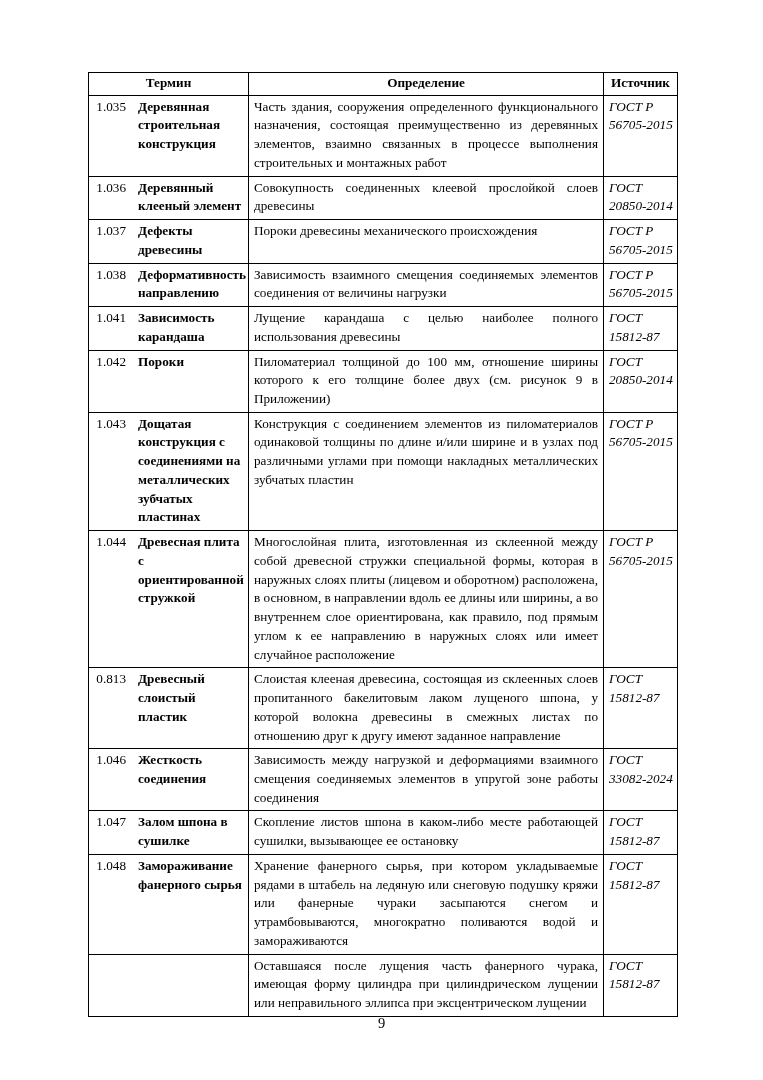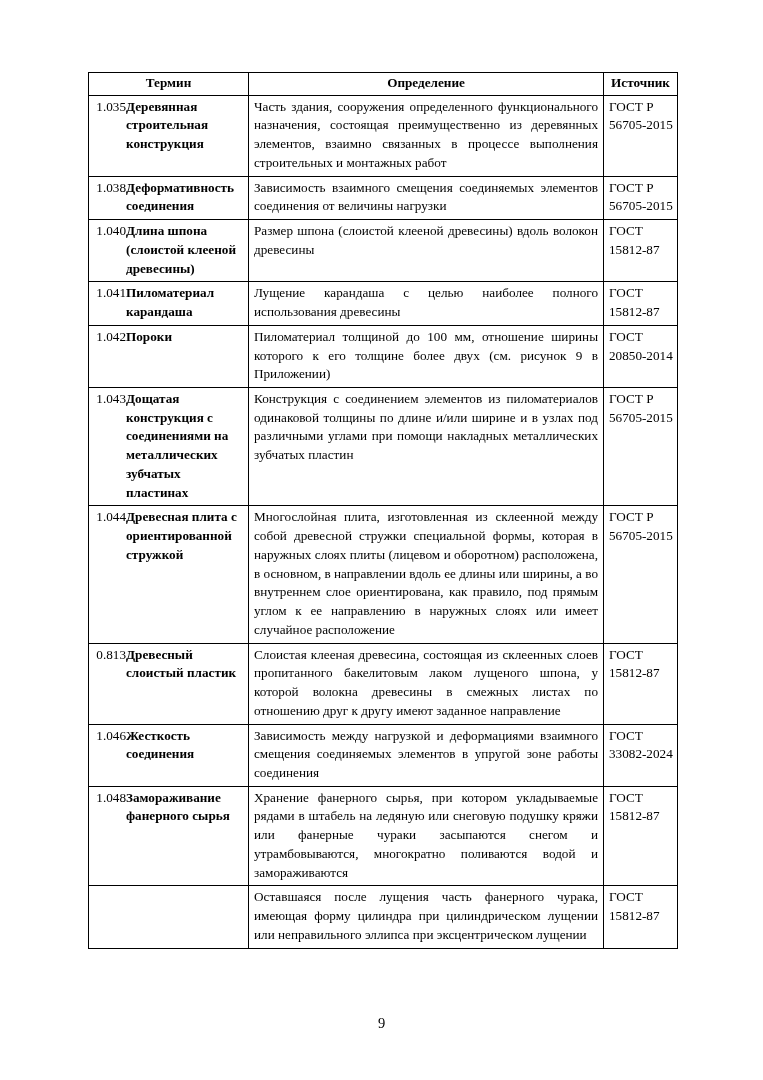--- a/index.html
+++ b/index.html
@@ -27,28 +27,28 @@
     vertical-align:top;
   }
   table.terms th {
     font-weight:bold;
     text-align:center;
     padding:1px 2px 2px 2px;
   }
   td.term-cell { padding:2px 3px 3px 0; }
   .term-wrap { display:flex; align-items:flex-start; }
   .term-num { flex:0 0 37px; padding-left:3px;text-align:right; }
-  .term-name { flex:1 1 auto; font-weight:bold; }
+  .term-name { flex:1 1 auto; font-weight:bold;margin-left:12px; }
   td.def-cell {
     padding:2px 5px 3px 5px;
     text-align:justify;
     hyphens:auto;
     -webkit-hyphens:auto;
   }
-  td.src-cell { padding:2px 2px 3px 5px; }
+  td.src-cell { padding:2px 2px 3px 5px;font-style:italic; }
 
   .page-number {
     position:absolute;
     left:0; right:0;
     bottom:48px;
     text-align:center;
     font-size:14.5px;
   }
 </style>
 </head>
@@ -74,50 +74,60 @@
     <td class="term-cell">
       <div class="term-wrap">
         <span class="term-num">1.035</span>
         <span class="term-name">Деревянная строительная конструкция</span>
       </div>
     </td>
     <td class="def-cell">Часть здания, сооружения определенного функционального назначения, состоящая преимущественно из деревянных элементов, взаимно связанных в процессе выполнения строительных и монтажных работ</td>
     <td class="src-cell">ГОСТ Р 56705-2015</td>
   </tr>
 
-
+  <tr>
+    <td class="term-cell">
+      <div class="term-wrap">
+        <span class="term-num">1.036</span>
+        <span class="term-name">Деревянный клееный элемент</span>
+      </div>
+    </td>
+    <td class="def-cell">Совокупность соединенных клеевой прослойкой слоев древесины</td>
+    <td class="src-cell">ГОСТ 20850-2014</td>
+  </tr>
+
+  <tr>
+    <td class="term-cell">
+      <div class="term-wrap">
+        <span class="term-num">1.037</span>
+        <span class="term-name">Дефекты древесины</span>
+      </div>
+    </td>
+    <td class="def-cell">Пороки древесины механического происхождения</td>
+    <td class="src-cell">ГОСТ Р 56705-2015</td>
+  </tr>
 
   <tr>
     <td class="term-cell">
       <div class="term-wrap">
         <span class="term-num">1.038</span>
-        <span class="term-name">Деформативность соединения</span>
+        <span class="term-name">Деформативность направлению</span>
       </div>
     </td>
     <td class="def-cell">Зависимость взаимного смещения соединяемых элементов соединения от величины нагрузки</td>
     <td class="src-cell">ГОСТ Р 56705-2015</td>
   </tr>
 
 
-  <tr>
-    <td class="term-cell">
-      <div class="term-wrap">
-        <span class="term-num">1.040</span>
-        <span class="term-name">Длина шпона (слоистой клееной древесины)</span>
-      </div>
-    </td>
-    <td class="def-cell">Размер шпона (слоистой клееной древесины) вдоль волокон древесины</td>
-    <td class="src-cell">ГОСТ 15812-87</td>
-  </tr>
 
   <tr>
     <td class="term-cell">
       <div class="term-wrap">
         <span class="term-num">1.041</span>
-        <span class="term-name">Пиломатериал карандаша</span>
+        <span class="term-name">Зависимость карандаша</span>
       </div>
     </td>
     <td class="def-cell">Лущение карандаша с целью наиболее полного использования древесины</td>
     <td class="src-cell">ГОСТ 15812-87</td>
   </tr>
 
   <tr>
     <td class="term-cell">
       <div class="term-wrap">
         <span class="term-num">1.042</span>
@@ -165,20 +175,30 @@
     <td class="term-cell">
       <div class="term-wrap">
         <span class="term-num">1.046</span>
         <span class="term-name">Жесткость соединения</span>
       </div>
     </td>
     <td class="def-cell">Зависимость между нагрузкой и деформациями взаимного смещения соединяемых элементов в упругой зоне работы соединения</td>
     <td class="src-cell">ГОСТ 33082-2024</td>
   </tr>
 
+  <tr>
+    <td class="term-cell">
+      <div class="term-wrap">
+        <span class="term-num">1.047</span>
+        <span class="term-name">Залом шпона в сушилке</span>
+      </div>
+    </td>
+    <td class="def-cell">Скопление листов шпона в каком-либо месте работающей сушилки, вызывающее ее остановку</td>
+    <td class="src-cell">ГОСТ 15812-87</td>
+  </tr>
 
   <tr>
     <td class="term-cell">
       <div class="term-wrap">
         <span class="term-num">1.048</span>
         <span class="term-name">Замораживание фанерного сырья</span>
       </div>
     </td>
     <td class="def-cell">Хранение фанерного сырья, при котором укладываемые рядами в штабель на ледяную или снеговую подушку кряжи или фанерные чураки засыпаются снегом и утрамбовываются, многократно поливаются водой и замораживаются</td>
     <td class="src-cell">ГОСТ 15812-87</td>

